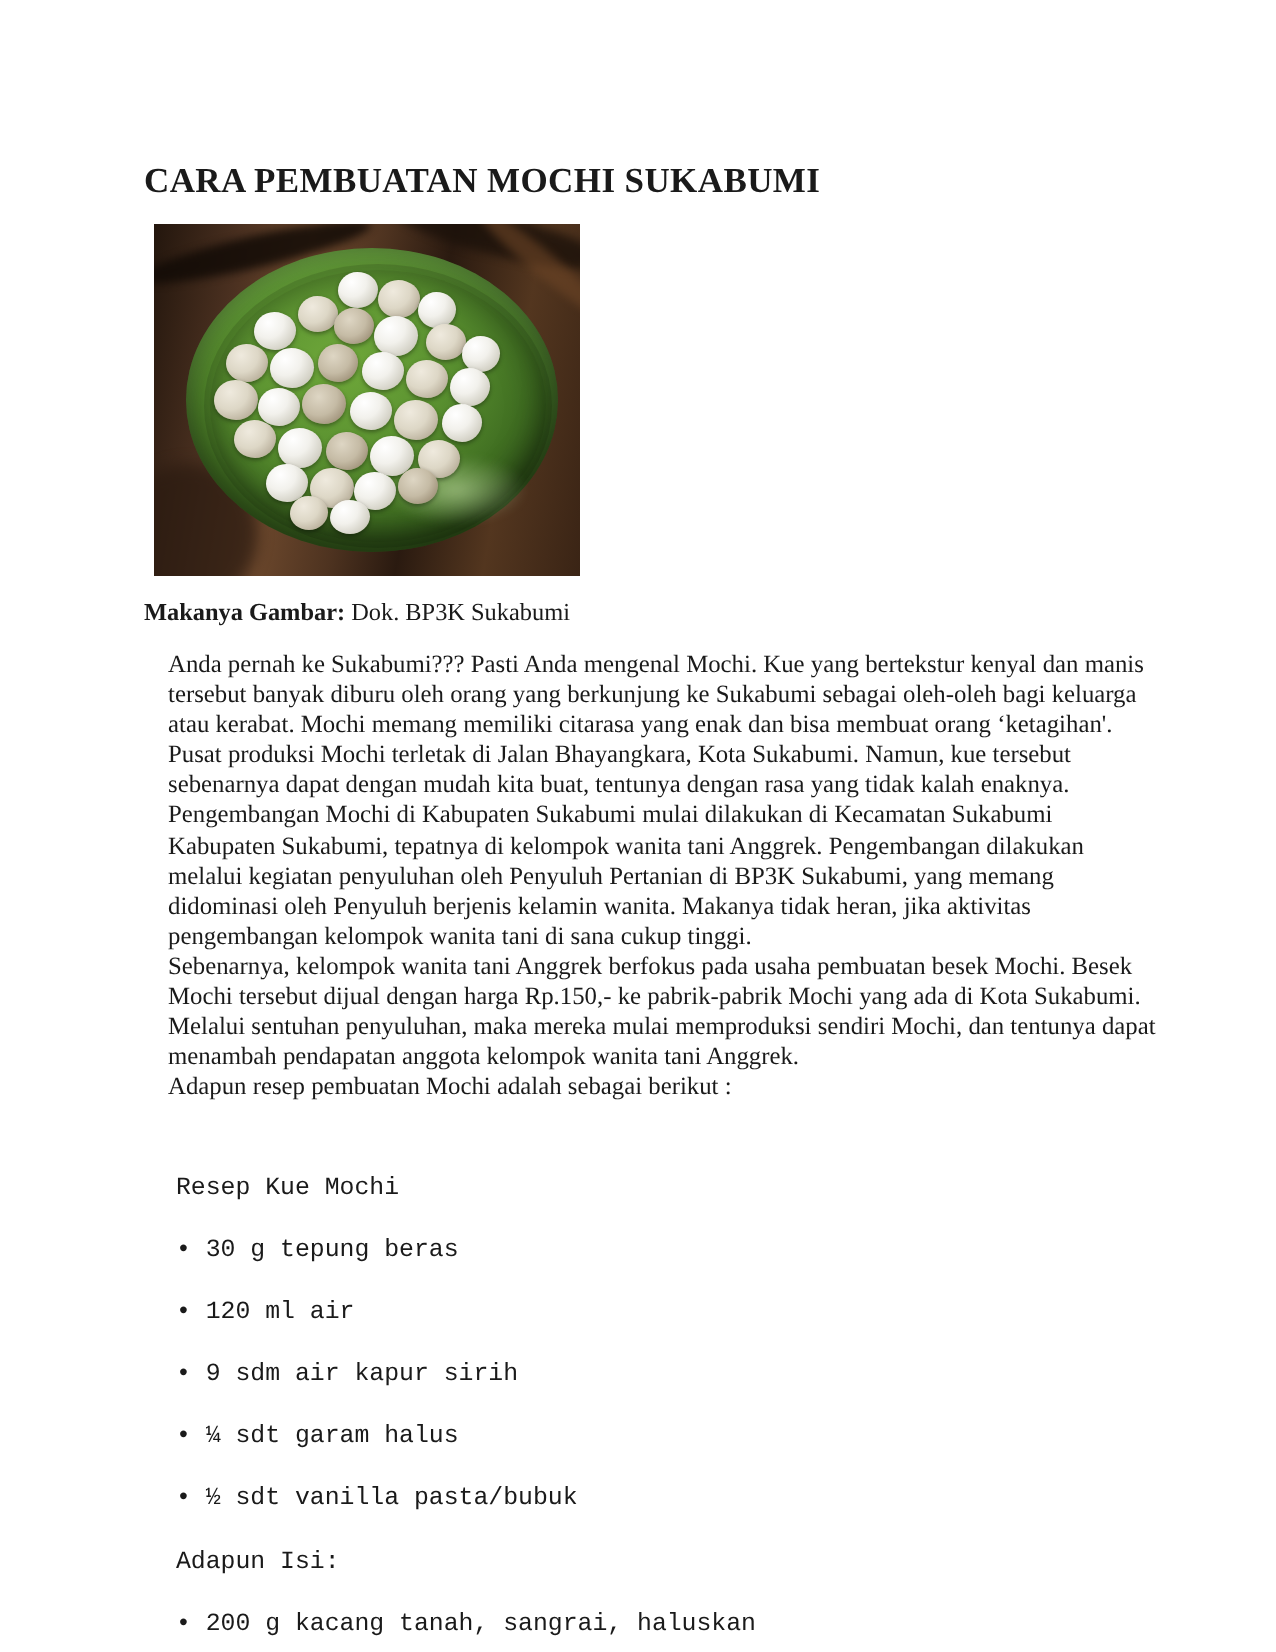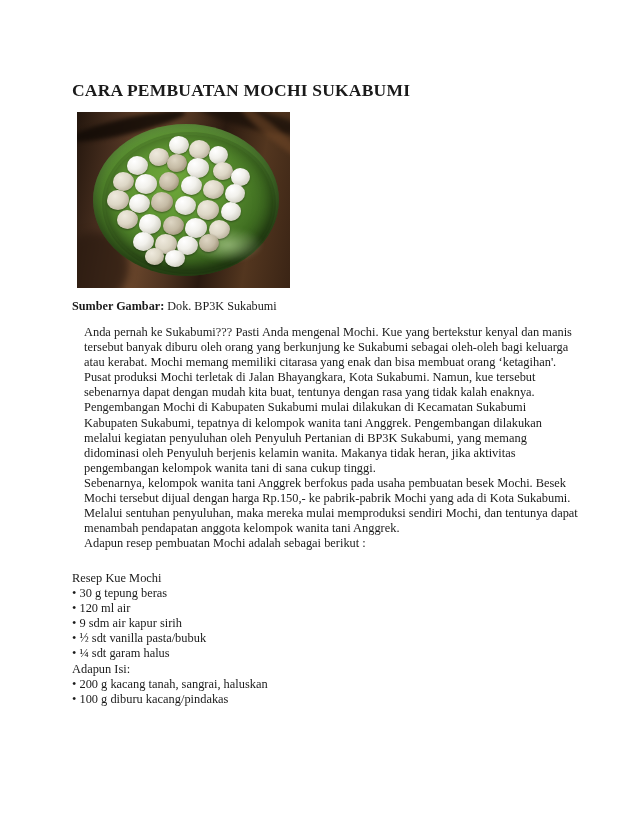--- a/index.html
+++ b/index.html
@@ -156,21 +156,21 @@
     margin: 0;
   }
   .recipe {
     position: absolute;
     left: 72px;
     top: 571px;
     width: 420px;
     font-size: 12.4px;
     line-height: 15.1px;
   }
-  .recipe div { margin: 0; white-space: nowrap; }
+  .recipe div { margin: 16px; white-space: nowrap; font-family: Liberation Mono, monospace; }
 </style>
 </head>
 <body>
 
 <div class="page">
 
   <h1 class="doc-title">CARA PEMBUATAN MOCHI SUKABUMI</h1>
 
   <div class="figure">
     <div class="photo">
@@ -214,35 +214,35 @@
         <div class="m dim" style="left:78px;  top:122px; width:22px; height:20px;"></div>
         <div class="m" style="left:100px; top:124px; width:21px; height:19px;"></div>
         <div class="m dark" style="left:122px; top:122px; width:20px; height:18px;"></div>
         <div class="m" style="left:88px;  top:138px; width:20px; height:17px;"></div>
         <div class="m dim" style="left:68px;  top:136px; width:19px; height:17px;"></div>
       </div>
     </div>
   </div>
 
   <div class="caption">
-    <b>Sumber Gambar:</b><span> Dok. BP3K Sukabumi</span>
+    <b>Makanya Gambar:</b><span> Dok. BP3K Sukabumi</span>
   </div>
 
   <div class="body-text">
     <p>Anda pernah ke Sukabumi??? Pasti Anda mengenal Mochi. Kue yang bertekstur kenyal dan manis tersebut banyak diburu oleh orang yang berkunjung ke Sukabumi sebagai oleh-oleh bagi keluarga atau kerabat. Mochi memang memiliki citarasa yang enak dan bisa membuat orang ‘ketagihan'. Pusat produksi Mochi terletak di Jalan Bhayangkara, Kota Sukabumi. Namun, kue tersebut sebenarnya dapat dengan mudah kita buat, tentunya dengan rasa yang tidak kalah enaknya.</p>
     <p>Pengembangan Mochi di Kabupaten Sukabumi mulai dilakukan di Kecamatan Sukabumi Kabupaten Sukabumi, tepatnya di kelompok wanita tani Anggrek. Pengembangan dilakukan melalui kegiatan penyuluhan oleh Penyuluh Pertanian di BP3K Sukabumi, yang memang didominasi oleh Penyuluh berjenis kelamin wanita. Makanya tidak heran, jika aktivitas pengembangan kelompok wanita tani di sana cukup tinggi.</p>
     <p>Sebenarnya, kelompok wanita tani Anggrek berfokus pada usaha pembuatan besek Mochi. Besek Mochi tersebut dijual dengan harga Rp.150,- ke pabrik-pabrik Mochi yang ada di Kota Sukabumi. Melalui sentuhan penyuluhan, maka mereka mulai memproduksi sendiri Mochi, dan tentunya dapat menambah pendapatan anggota kelompok wanita tani Anggrek.</p>
     <p>Adapun resep pembuatan Mochi adalah sebagai berikut :</p>
   </div>
 
   <div class="recipe">
     <div>Resep Kue Mochi</div>
     <div>• 30 g tepung beras</div>
     <div>• 120 ml air</div>
     <div>• 9 sdm air kapur sirih</div>
+    <div>• ¼ sdt garam halus</div>
     <div>• ½ sdt vanilla pasta/bubuk</div>
-    <div>• ¼ sdt garam halus</div>
     <div>Adapun Isi:</div>
     <div>• 200 g kacang tanah, sangrai, haluskan</div>
     <div>• 100 g diburu kacang/pindakas</div>
   </div>
 
 </div>
 
 </body></html>

